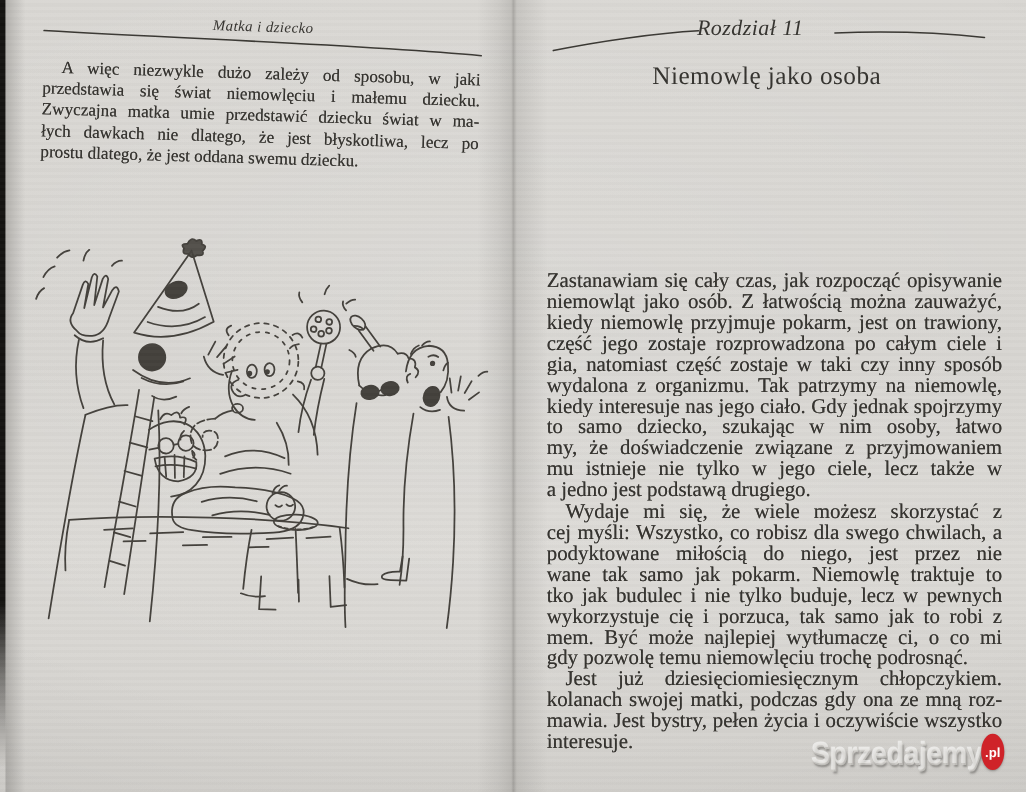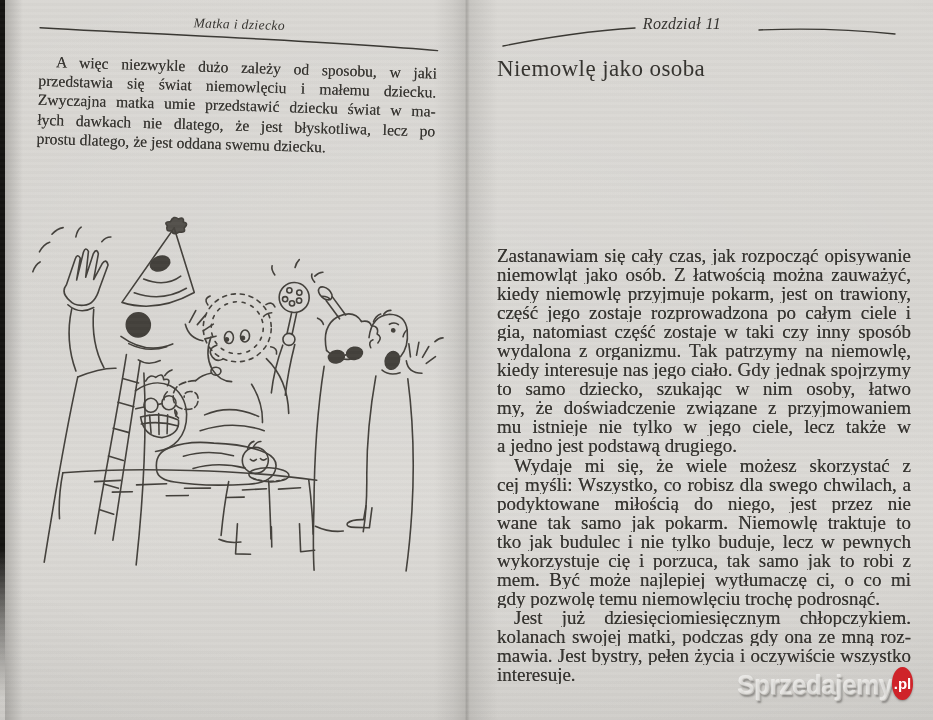--- a/index.html
+++ b/index.html
@@ -32,26 +32,26 @@
 
   .page { position:absolute; top:0; height:720px; }
   #left-page  { left:0;  width:462px; transform:rotate(1.7deg); transform-origin:46px 30px; }
   #right-page { left:466px; width:467px; }
 
   .running-head {
     position:absolute; font-style:italic; letter-spacing:.4px;
     text-align:center; white-space:nowrap;
   }
   #lp-head { left:40px; top:11px; width:398px; font-size:13.5px; }
-  #rp-head { left:31px; top:15px; width:370px; font-size:16px; }
+  #rp-head { left:31px; top:15px; width:370px; font-size:20px; }
   .head-rule { position:absolute; }
 
   #chapter-title {
     position:absolute; left:31px; top:56px; width:400px;
-    text-align:left; font-size:23px; letter-spacing:.4px; white-space:nowrap;
+    text-align:center; font-size:23px; letter-spacing:.4px; white-space:nowrap;
   }
 
   .textcol { position:absolute; }
   #lp-text { left:40px; top:52px;  width:398px; font-size:15.6px; --lh:19.2px; }
   #rp-text { left:31px; top:246px; width:414px; font-size:19px; --lh:19.05px; }
   .tline {
     height:var(--lh); line-height:var(--lh); overflow:hidden;
     text-shadow:0 0 .4px rgba(47,45,42,0.75);
   }
   .just  { text-align:justify; }
@@ -66,21 +66,21 @@
     position:absolute; left:0; top:6px;
     font-family:"Liberation Sans", sans-serif; font-weight:700; font-size:28px;
     letter-spacing:-0.5px; transform:scaleX(0.93); transform-origin:left center;
     color:rgba(228,226,222,0.52);
     text-shadow:-1px -1px 0 rgba(255,255,255,0.55), 1px 2px 2px rgba(88,86,82,0.55);
     white-space:nowrap;
   }
   #wm-badge {
     position:absolute; left:154px; top:3px; width:21px; height:33px; border-radius:50%;
     background:#cf2329; color:#fff; font-family:"Liberation Sans", sans-serif;
-    font-weight:700; font-size:15px; display:flex; align-items:center; justify-content:center;
+    font-weight:700; font-size:12px; display:flex; align-items:center; justify-content:center;
     box-shadow:0 1px 2px rgba(80,78,75,0.5); letter-spacing:0;
   }
   svg.ink { display:block; }
 </style>
 </head>
 <body>
 
 <div id="shot">
 
   <div id="left-page" class="page">

